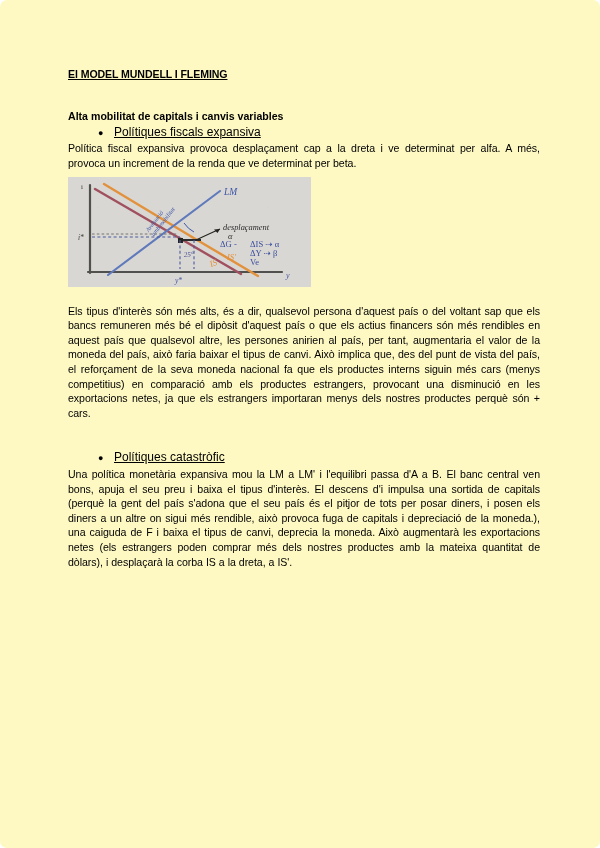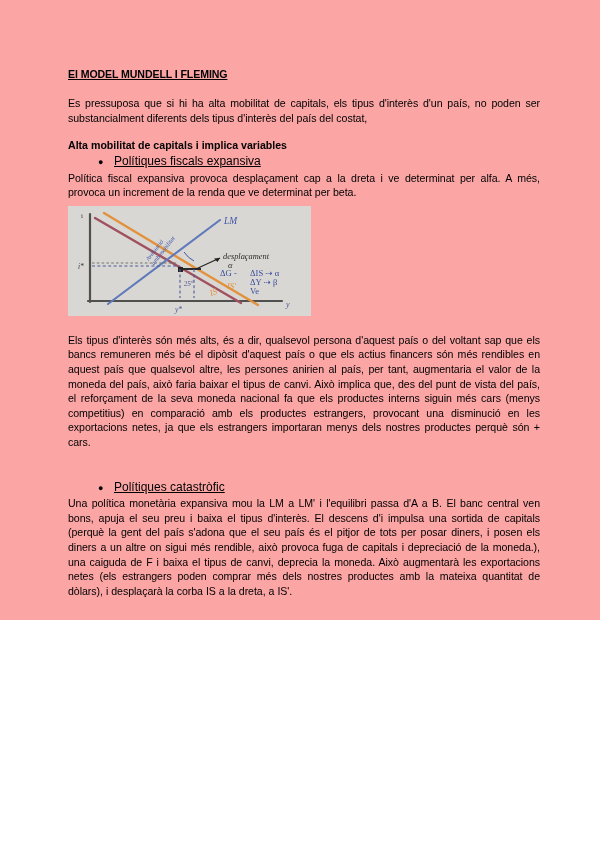--- a/index.html
+++ b/index.html
@@ -10,24 +10,25 @@
   body {
     width: 600px;
     height: 848px;
     font-family: "Liberation Sans", sans-serif;
     color: #000000;
     overflow: hidden;
   }
   .page {
     position: relative;
     width: 600px;
-    height: 620px;
+    height: 848px;
     box-sizing: border-box;
     padding: 68px 60px 0 68px;
-    background: #fca5a5;
+    background: #fef9c3;
+    border-radius: 7px;
   }
   .doc-title {
     font-size: 10.6px;
     font-weight: bold;
     text-decoration: underline;
     letter-spacing: -0.1px;
     margin: 0 0 2px 0;
     line-height: 1.25;
   }
   p.body-text {
@@ -77,25 +78,24 @@
 </head>
 <body>
 
 <div class="page">
 
   <h1 class="doc-title">El MODEL MUNDELL I FLEMING</h1>
 
 
   <div class="spacer-sm"></div>
 
-  <p class="body-text">Es pressuposa que si hi ha alta mobilitat de capitals, els tipus d'interès d'un país, no poden ser substancialment diferents dels tipus d'interès del país del costat,</p>
 
   <div class="spacer-sm"></div>
 
-  <div class="section-head">Alta mobilitat de capitals i implica variables</div>
+  <div class="section-head">Alta mobilitat de capitals i canvis variables</div>
 
   <div class="bullet-row">
     <span class="bullet-dot">●</span>
     <span class="bullet-label">Polítiques fiscals expansiva</span>
   </div>
 
   <p class="body-text">Política fiscal expansiva provoca desplaçament cap a la dreta i ve determinat per alfa. A més, provoca un increment de la renda que ve determinat per beta.</p>
 
   <div class="figure">
     <svg width="243" height="110" viewBox="0 0 243 110" xmlns="http://www.w3.org/2000/svg">

